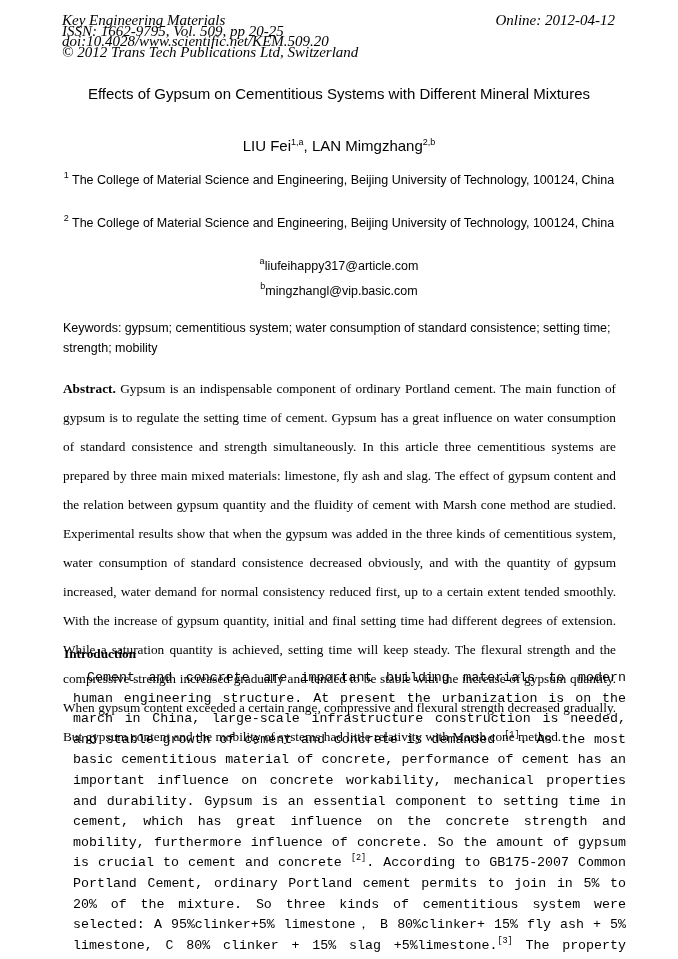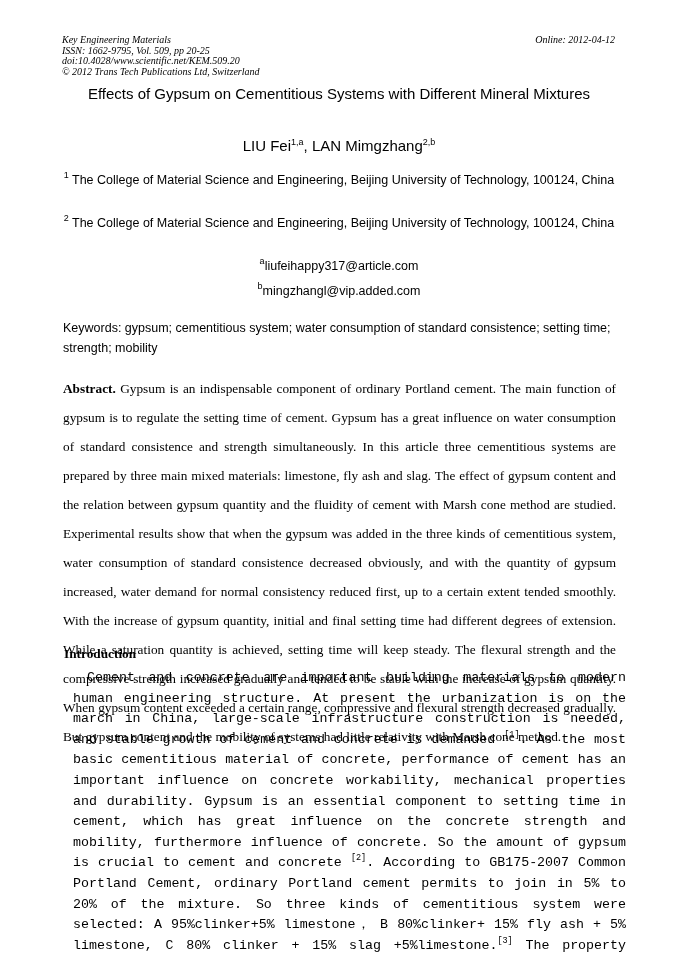--- a/index.html
+++ b/index.html
@@ -1,18 +1,18 @@
 <!DOCTYPE html>
 <html><head>
 <meta charset="utf-8">
 <style>
   html, body { margin: 0; padding: 0; background: #ffffff; }
   body { width: 678px; height: 959px; position: relative; overflow: hidden; color: #000; }
   .page { position: absolute; left: 0; top: 0; width: 678px; height: 959px; }
-  .hdr { position: absolute; font-family: "Liberation Serif", serif; font-style: italic; font-size: 10px; line-height: 10.5px; margin-top: 20px; }
+  .hdr { position: absolute; font-family: "Liberation Serif", serif; font-style: italic; font-size: 15px; line-height: 10.5px; }
   .hdr-left { left: 62px; top: 15px; }
   .hdr-right { right: 63px; top: 15px; }
   .title { position: absolute; left: 62px; width: 554px; top: 83px; text-align: center;
            font-family: "Liberation Sans", sans-serif; font-weight: normal; font-size: 15px; line-height: 21px; }
   .authors { position: absolute; left: 62px; width: 554px; top: 137px; text-align: center;
              font-family: "Liberation Sans", sans-serif; font-size: 15px; line-height: 18px; }
   .authors sup, .aff sup, .email sup { font-size: 9px; line-height: 0; vertical-align: 6px; }
   .aff { position: absolute; left: 62px; width: 554px; text-align: center;
          font-family: "Liberation Sans", sans-serif; font-size: 12.5px; line-height: 21px; }
   .aff1 { top: 170px; }
@@ -56,21 +56,21 @@
     <sup>1</sup><span> The College of Material Science and Engineering, Beijing University of Technology, 100124, China</span>
   </div>
   <div class="aff aff2">
     <sup>2</sup><span> The College of Material Science and Engineering, Beijing University of Technology, 100124, China</span>
   </div>
 
   <div class="email email-a">
     <sup>a</sup><span>liufeihappy317@article.com</span>
   </div>
   <div class="email email-b">
-    <sup>b</sup><span>mingzhangl@vip.added.com</span>
+    <sup>b</sup><span>mingzhangl@vip.basic.com</span>
   </div>
 
   <div class="keywords">
     <b>Keywords:</b><span> gypsum; cementitious system; water consumption of standard consistence; setting time; strength; mobility</span>
   </div>
 
   <div class="abstract">
     <b>Abstract.</b><span> Gypsum is an indispensable component of ordinary Portland cement. The main function of gypsum is to regulate the setting time of cement. Gypsum has a great influence on water consumption of standard consistence and strength simultaneously. In this article three cementitious systems are prepared by three main mixed materials: limestone, fly ash and slag. The effect of gypsum content and the relation between gypsum quantity and the fluidity of cement with Marsh cone method are studied. Experimental results show that when the gypsum was added in the three kinds of cementitious system, water consumption of standard consistence decreased obviously, and with the quantity of gypsum increased, water demand for normal consistency reduced first, up to a certain extent tended smoothly. With the increase of gypsum quantity, initial and final setting time had different degrees of extension. While a saturation quantity is achieved, setting time will keep steady. The flexural strength and the compressive strength increased gradually and tended to be stable with the increase of gypsum quantity. When gypsum content exceeded a certain range, compressive and flexural strength decreased gradually. But gypsum content and the mobility of systems had little relativity with Marsh cone method.</span>
   </div>
 

